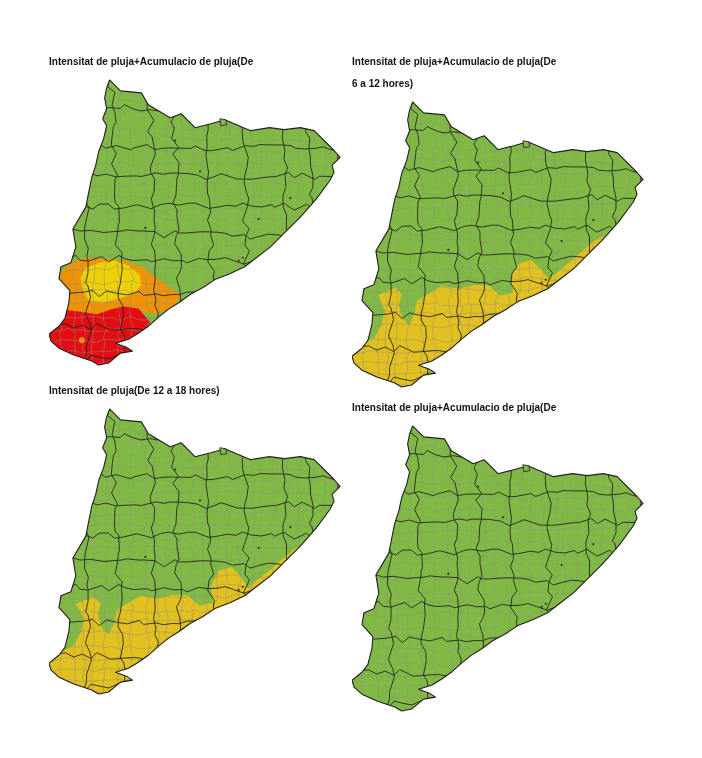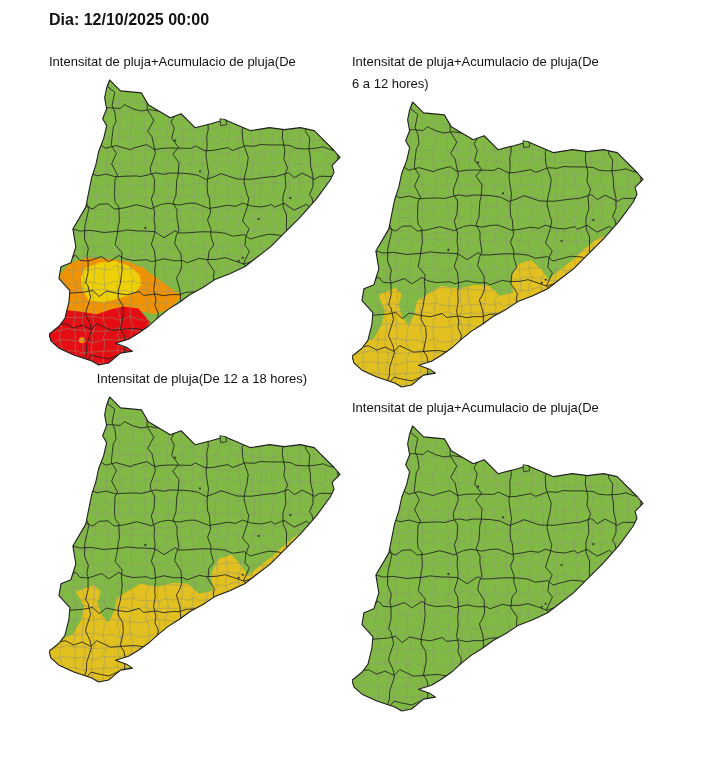--- a/index.html
+++ b/index.html
@@ -7,32 +7,31 @@
     position:relative;width:702px;height:758px;background:#fff;
     font-family:"Liberation Sans",sans-serif;color:#121212;overflow:hidden;
   }
   .header{
     position:absolute;left:49px;top:11px;
     font-size:16px;font-weight:bold;white-space:nowrap;
   }
   .col{position:absolute;top:51px;width:306px;}
   .col-left{left:49px;}
   .col-right{left:352px;}
-  .map-title{font-size:13px;font-weight:normal;line-height:22px;}
+  .map-title{font-size:10px;font-weight:bold;line-height:22px;}
   .t-line{white-space:nowrap;}
   .t-line:empty{display:none;}
-  .mt-c{margin-top:0;text-align:center;}
+  .mt-c{margin-top:12px;}
   .mt-d{margin-top:7px;}
   svg.map{display:block;margin-top:5px;}
 </style>
 </head>
 <body>
 
 <div class="page">
-  <div class="header">Dia: 12/10/2025 00:00</div>
 
   <div class="col col-left">
     <div class="map-title">
       <div class="t-line">Intensitat de pluja+Acumulacio de pluja(De</div>
     </div>
     <svg class="map" id="mapsvg-0" width="298" height="290" viewBox="0 0 300 292" xmlns="http://www.w3.org/2000/svg">
         <clipPath id="clip0">
           <path d="M61,2L72,13L93,15L100,27L122,40L133,36L147,50L163,46L177,42L203,53L222,50L237,52L253,50L267,53L287,73L293,80L285,88L287,95L283,103L269,122L253,140L238,155L223,170L210,180L197,190L182,197L167,203L155,211L142,218L131,226L120,233L110,241L100,250L90,257L80,263L67,267L78,271L84,275L72,277L66,282L60,287L50,289L43,285L25,279L10,272L2,265L0,258L10,250L16,242L20,226L21,214L10,202L12,190L22,186L27,170L24,152L37,130L40,115L43,100L47,88L50,74L55,61L58,48L54,41L58,31L56,20L58,10Z"></path>
         </clipPath>
         <path d="M61,2L72,13L93,15L100,27L122,40L133,36L147,50L163,46L177,42L203,53L222,50L237,52L253,50L267,53L287,73L293,80L285,88L287,95L283,103L269,122L253,140L238,155L223,170L210,180L197,190L182,197L167,203L155,211L142,218L131,226L120,233L110,241L100,250L90,257L80,263L67,267L78,271L84,275L72,277L66,282L60,287L50,289L43,285L25,279L10,272L2,265L0,258L10,250L16,242L20,226L21,214L10,202L12,190L22,186L27,170L24,152L37,130L40,115L43,100L47,88L50,74L55,61L58,48L54,41L58,31L56,20L58,10Z" fill="#80b944"></path>

